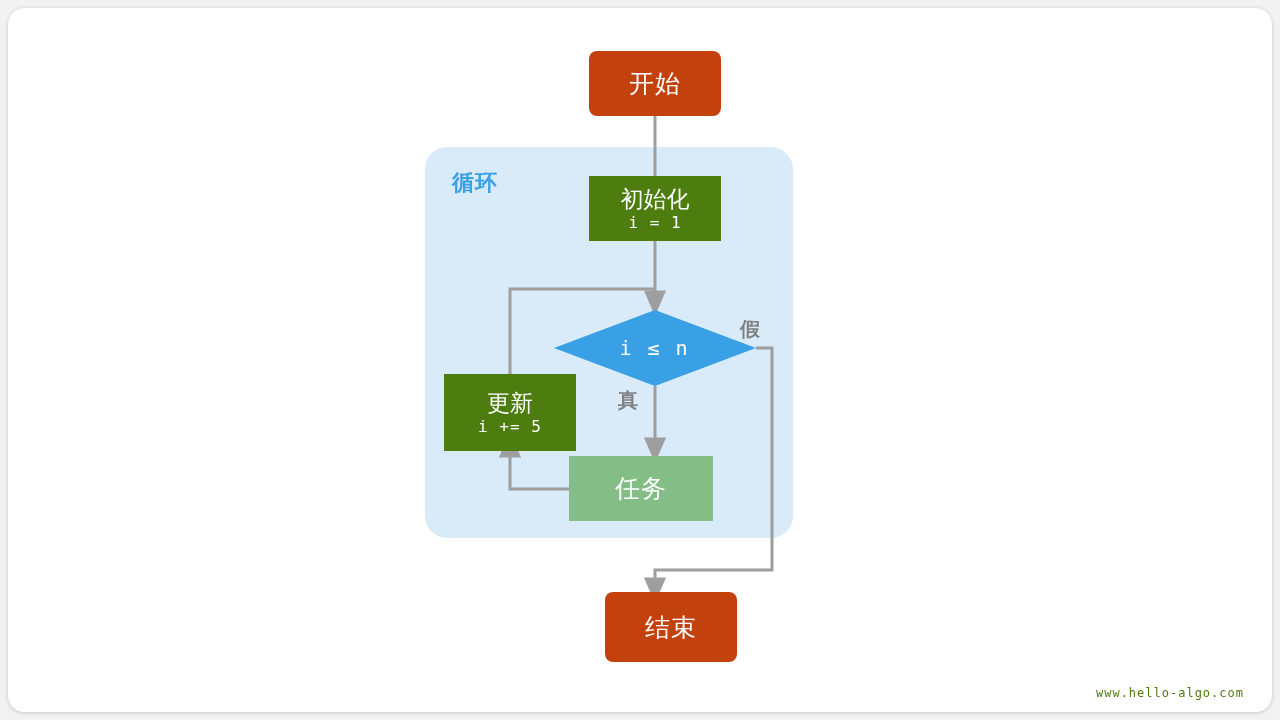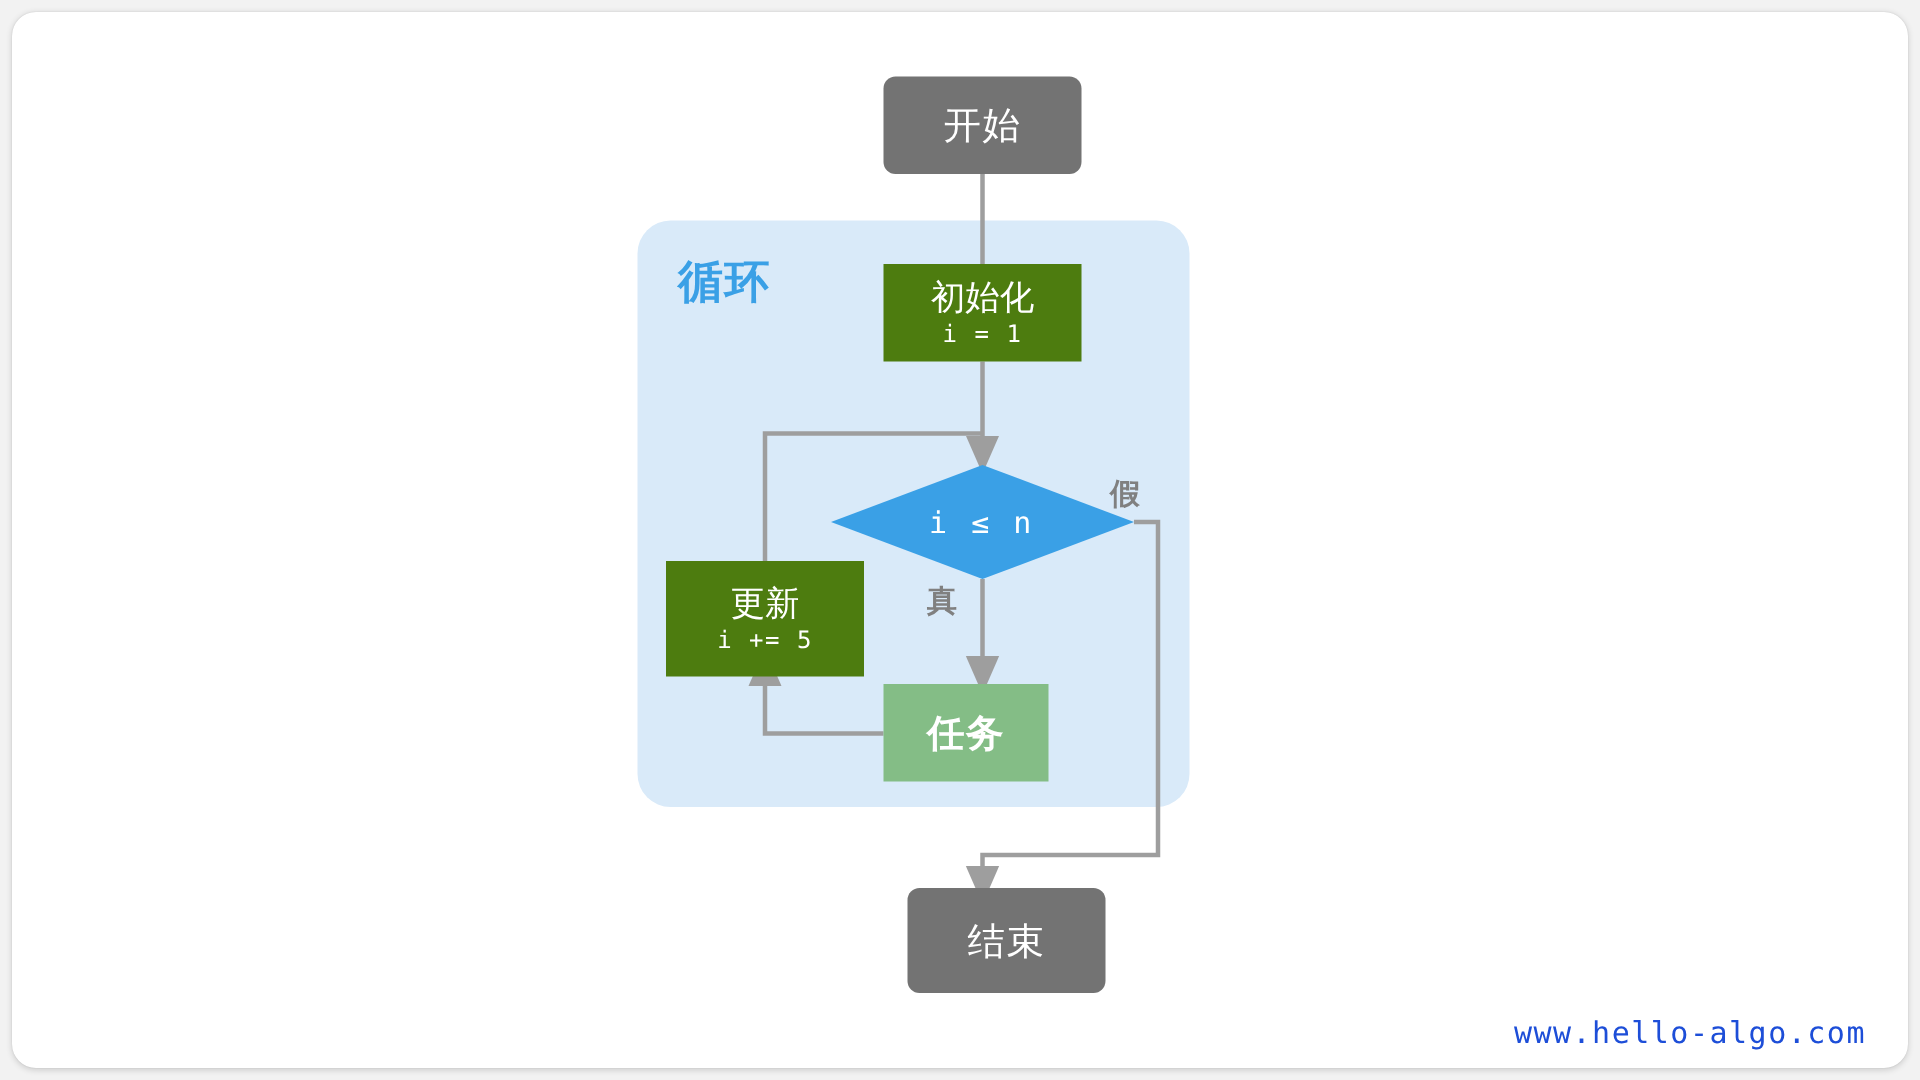--- a/index.html
+++ b/index.html
@@ -44,21 +44,21 @@
     position: absolute;
     display: flex;
     flex-direction: column;
     align-items: center;
     justify-content: center;
     color: #ffffff;
     text-align: center;
     box-sizing: border-box;
   }
   .terminal {
-    background: #737373;
+    background: #c2410c;
     border-radius: 8px;
     font-size: 25px;
     letter-spacing: 1px;
   }
   .proc-blue {
     background: #4d7c0f;
     font-size: 23px;
     line-height: 1.22;
   }
   .proc-green {
@@ -82,21 +82,21 @@
     height: 391px;
     background: #d9eaf9;
     border-radius: 22px;
   }
   #loop-label {
     position: absolute;
     left: 452px;
     top: 168px;
     color: #3aa0e6;
     font-weight: bold;
-    font-size: 30px;
+    font-size: 22px;
     font-family: "DejaVu Sans", "Liberation Sans", sans-serif;
     letter-spacing: 1px;
   }
   .diamond-wrap {
     position: absolute;
     left: 553px;
     top: 310px;
     width: 203px;
     height: 76px;
   }
@@ -119,23 +119,23 @@
     font-weight: bold;
     font-size: 20px;
     font-family: "DejaVu Sans", "Liberation Sans", sans-serif;
   }
   #label-true { left: 618px; top: 387px; }
   #label-false { left: 740px; top: 316px; }
   #watermark {
     position: absolute;
     right: 36px;
     bottom: 20px;
-    color: #1d4ed8;
+    color: #4d7c0f;
     font-family: "DejaVu Sans Mono", "Liberation Mono", monospace;
-    font-size: 20px;
+    font-size: 12px;
     letter-spacing: 1px;
   }
 </style>
 </head>
 <body>
 
 <div id="page">
   <div id="card"></div>
 
   <div id="canvas">
@@ -176,21 +176,21 @@
 
     <div class="diamond-wrap">
       <div class="diamond-label">i ≤ n</div>
     </div>
 
     <div class="node proc-blue" style="left:444px; top:374px; width:132px; height:77px;">
       <span class="cn">更新</span>
       <span class="mono">i += 5</span>
     </div>
 
-    <div class="node proc-green cn" style="left:589px; top:456px; width:110px; height:65px;font-weight:bold;">
+    <div class="node proc-green cn" style="left:569px; top:456px; width:144px; height:65px;">
       <span>任务</span>
     </div>
 
     <div class="node terminal cn" style="left:605px; top:592px; width:132px; height:70px;">
       <span>结束</span>
     </div>
 
     <div class="edge-label" id="label-true">真</div>
     <div class="edge-label" id="label-false">假</div>
 

